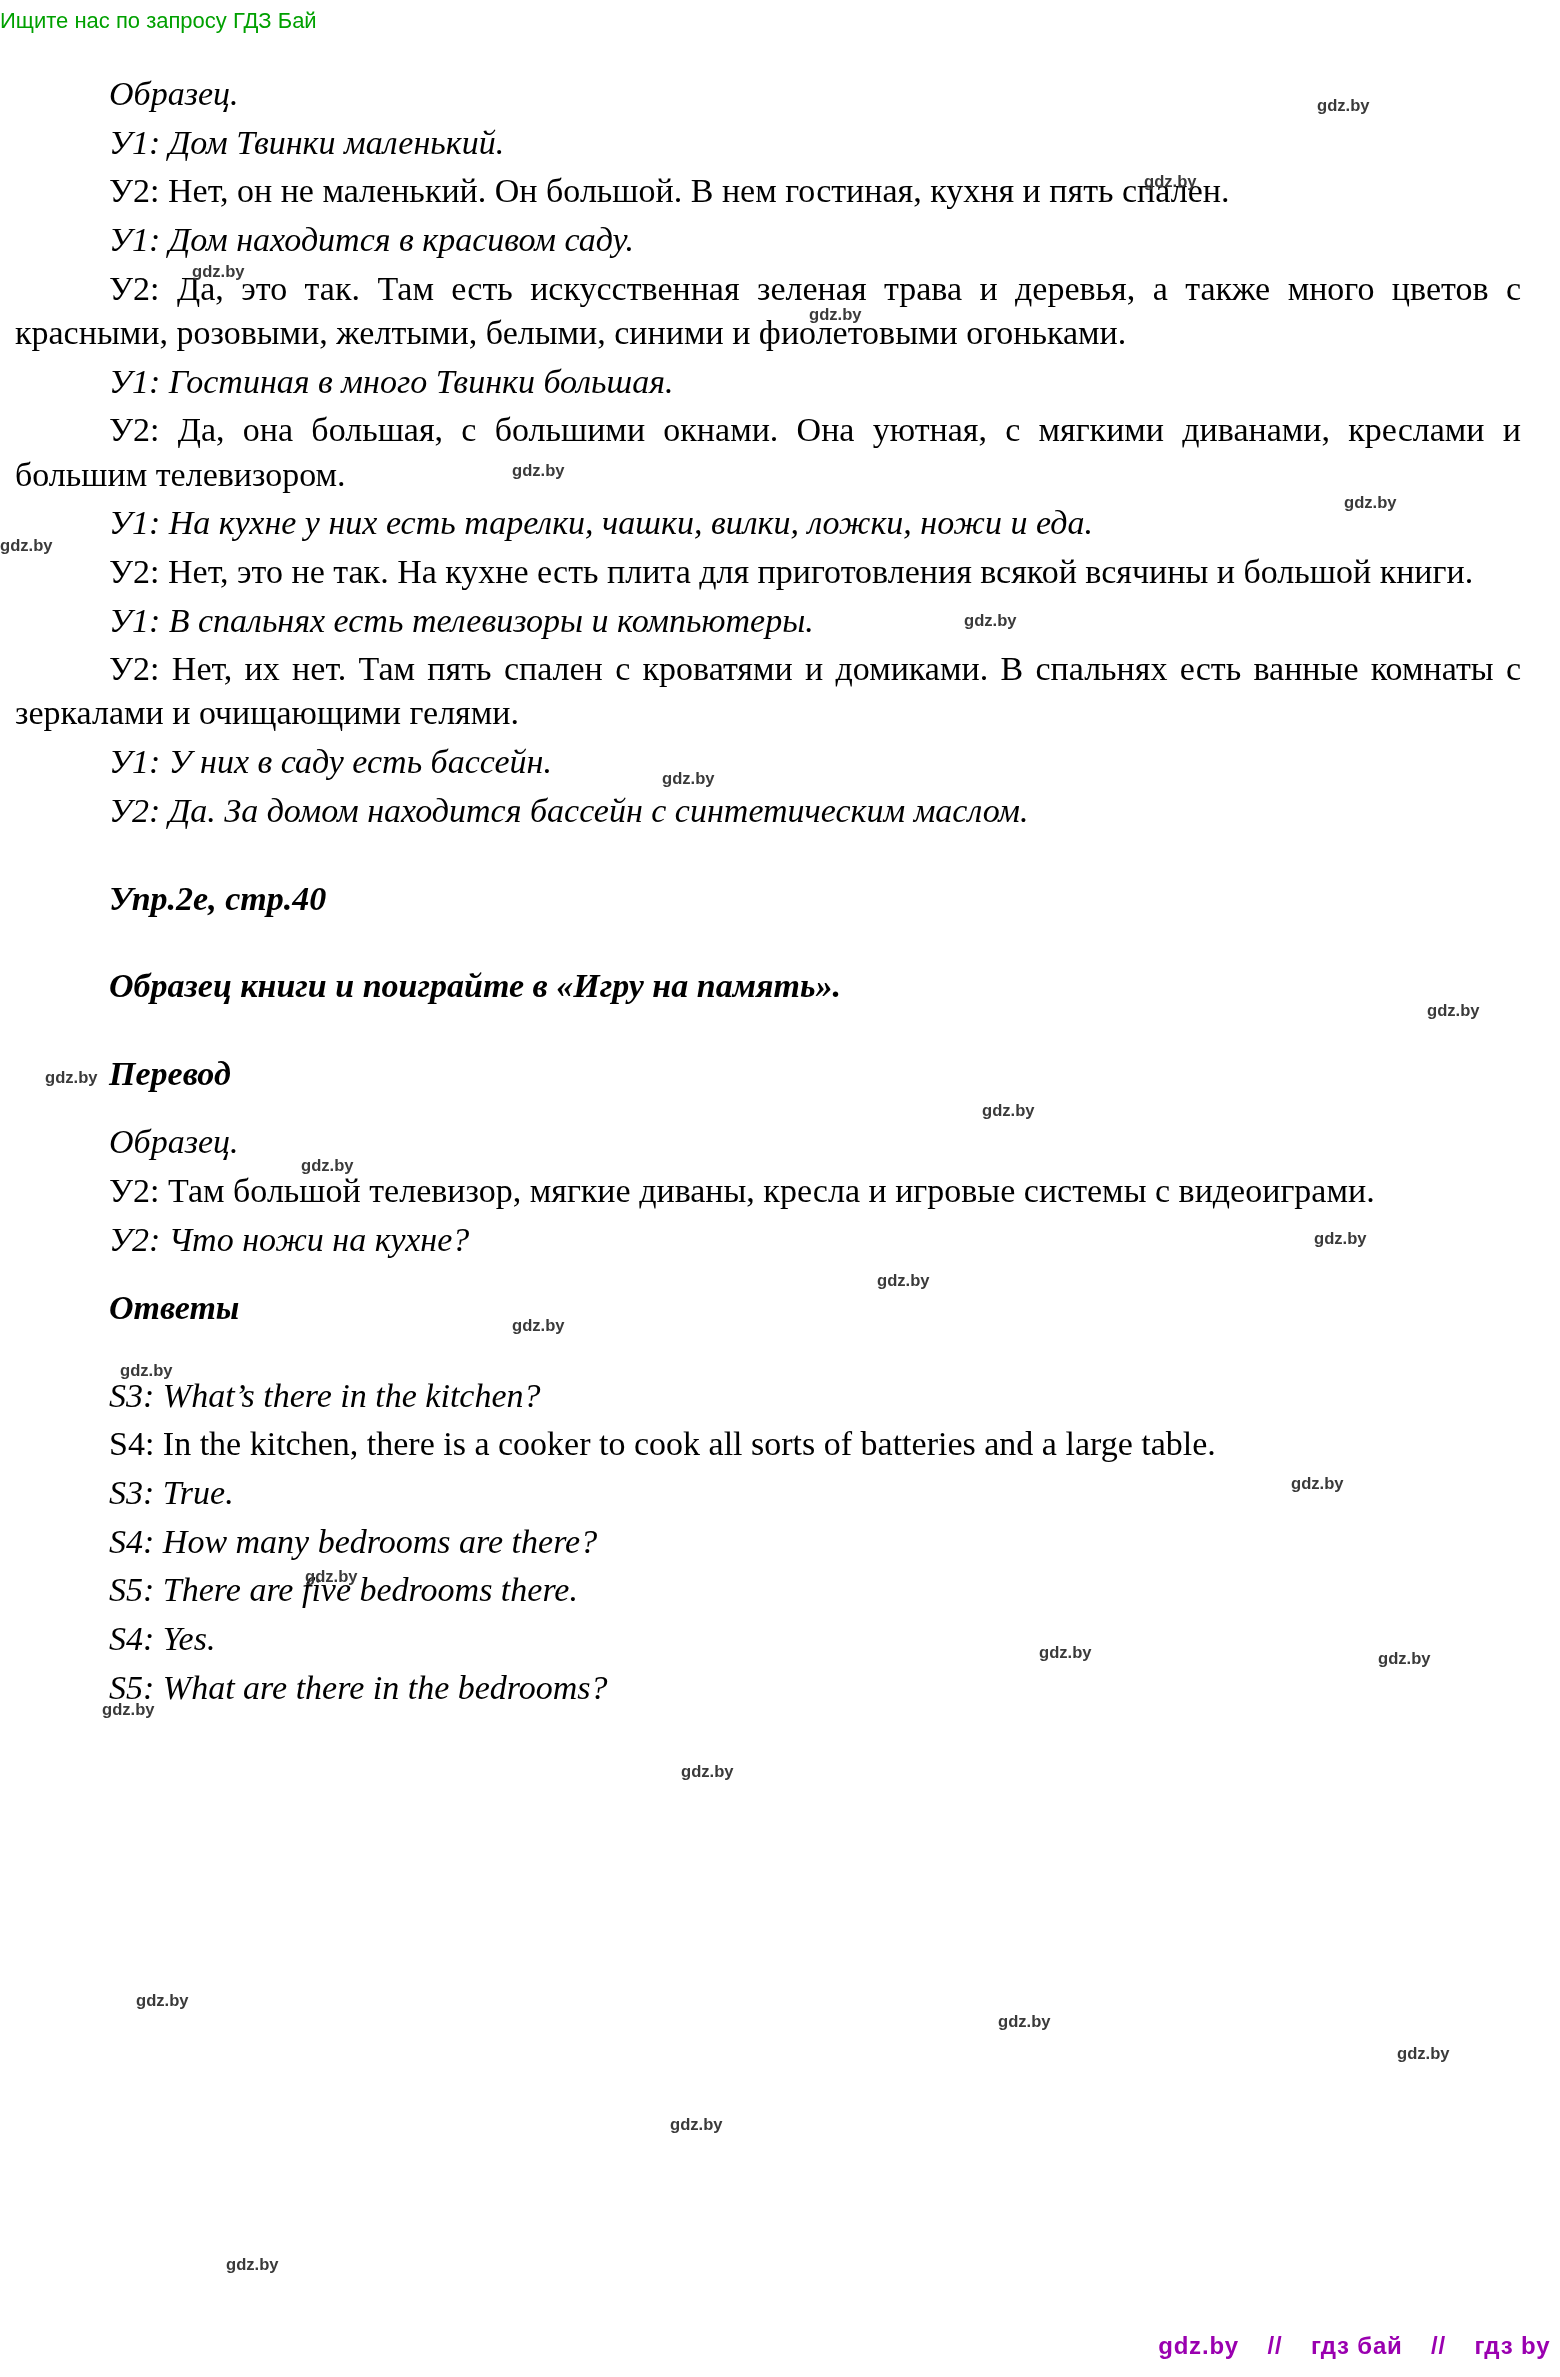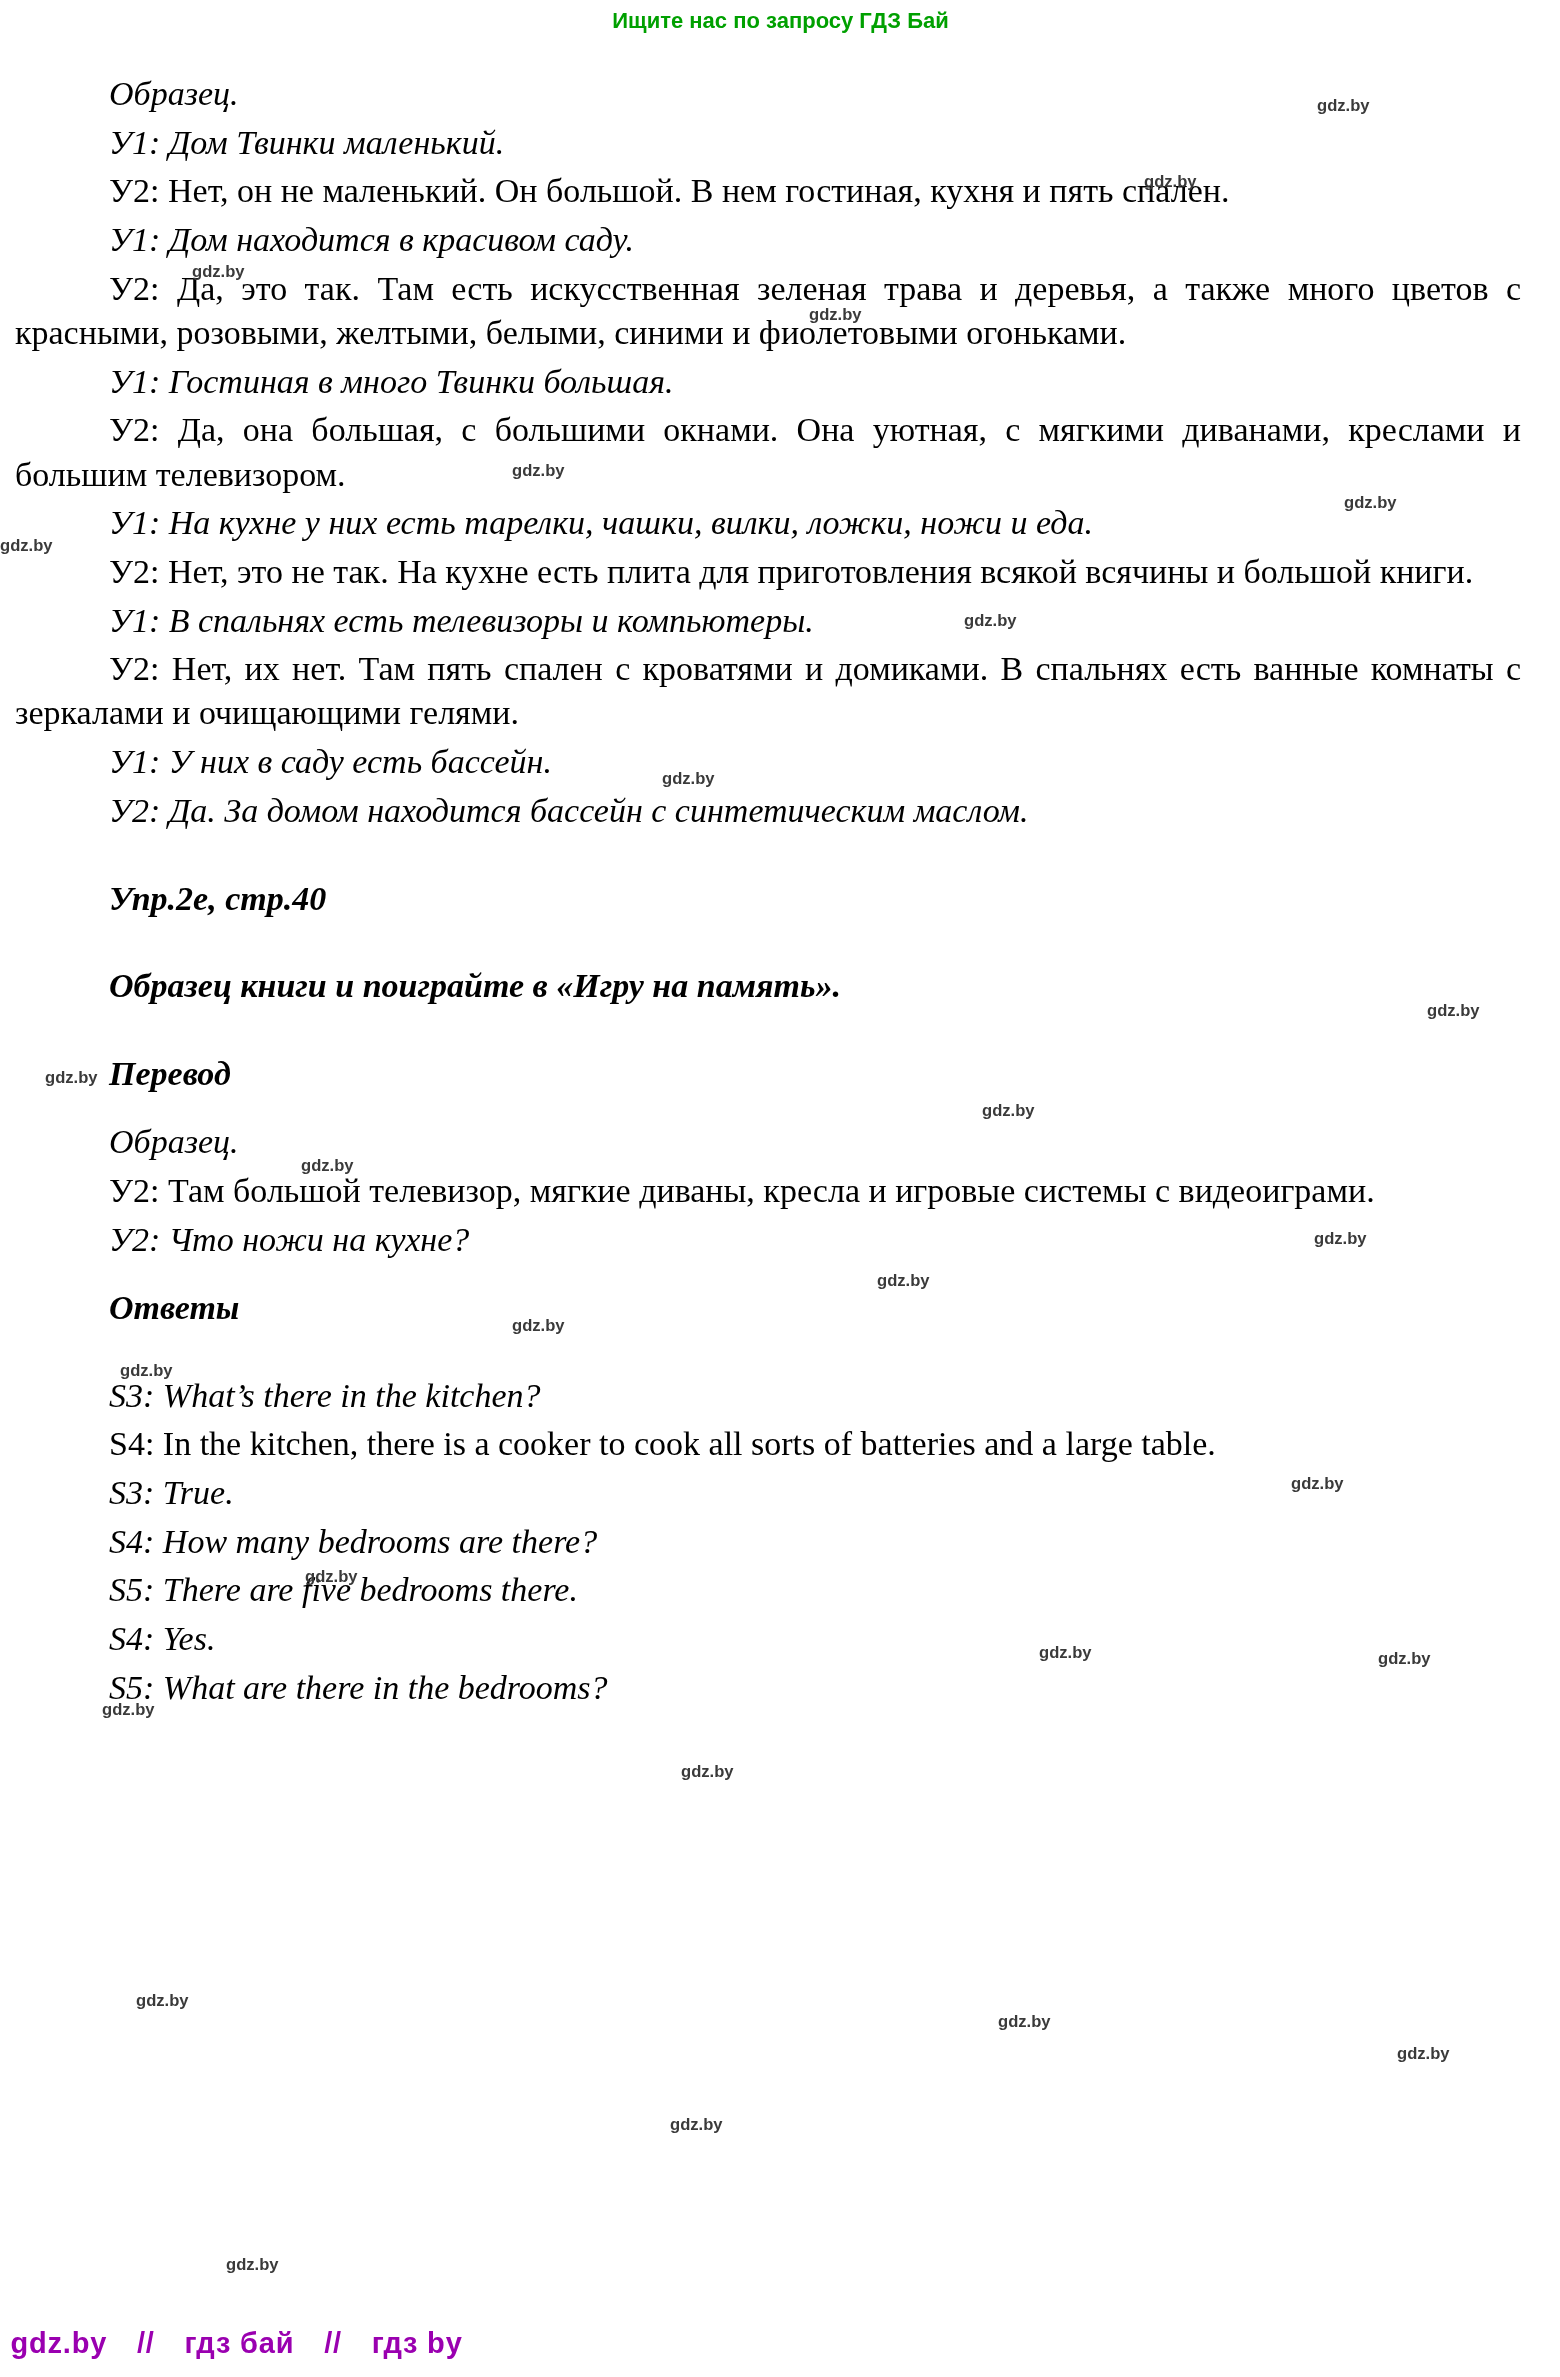--- a/index.html
+++ b/index.html
@@ -20,25 +20,24 @@
     width: 1561px;
     height: 2377px;
     box-sizing: border-box;
     padding: 0 45px;
   }
   .top-banner {
     position: absolute;
     top: 7.5px;
     left: 0;
     width: 1561px;
-    text-align: center;
     font-family: "Liberation Sans", sans-serif;
     font-size: 22px;
     color: #00a000;
-    font-weight: 700;
+    font-weight: 400;
   }
   .content {
     position: absolute;
     top: 72px;
     left: 15px;
     width: 1506px;
   }
   p.para {
     margin: 0 0 4.5px 0;
     font-size: 34px;
@@ -63,23 +62,23 @@
     color: #3a3a3a;
     font-weight: 600;
     white-space: nowrap;
     pointer-events: none;
   }
   .footer {
     position: absolute;
     bottom: 16.6px;
     left: 0;
     width: 1561px;
-    text-align: left;
+    text-align: right;
     font-family: "Liberation Sans", sans-serif;
-    font-size: 29px;
+    font-size: 24px;
     color: #9a00b0;
     font-weight: 700;
     letter-spacing: 0.8px;
   }
   .footer span { margin: 0 10.5px; }
 </style>
 </head>
 <body>
 
 <div class="page">

